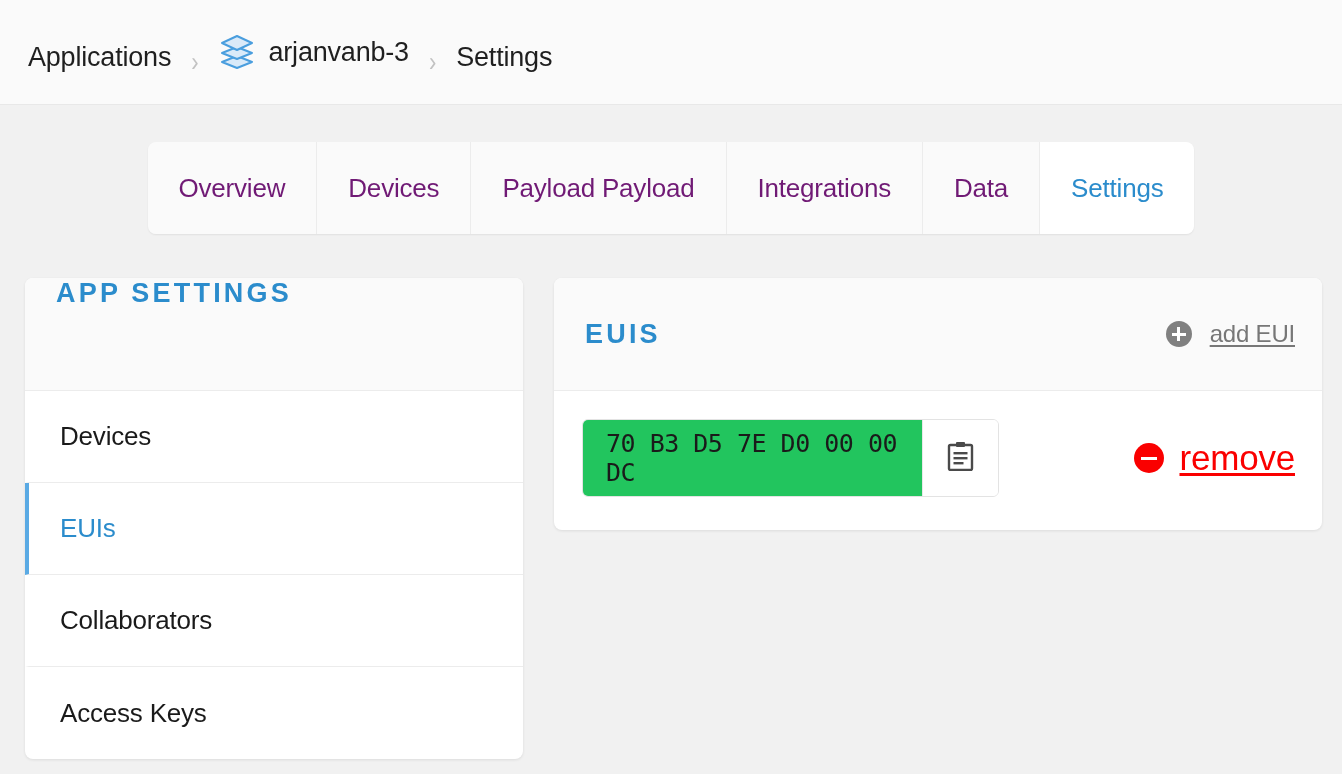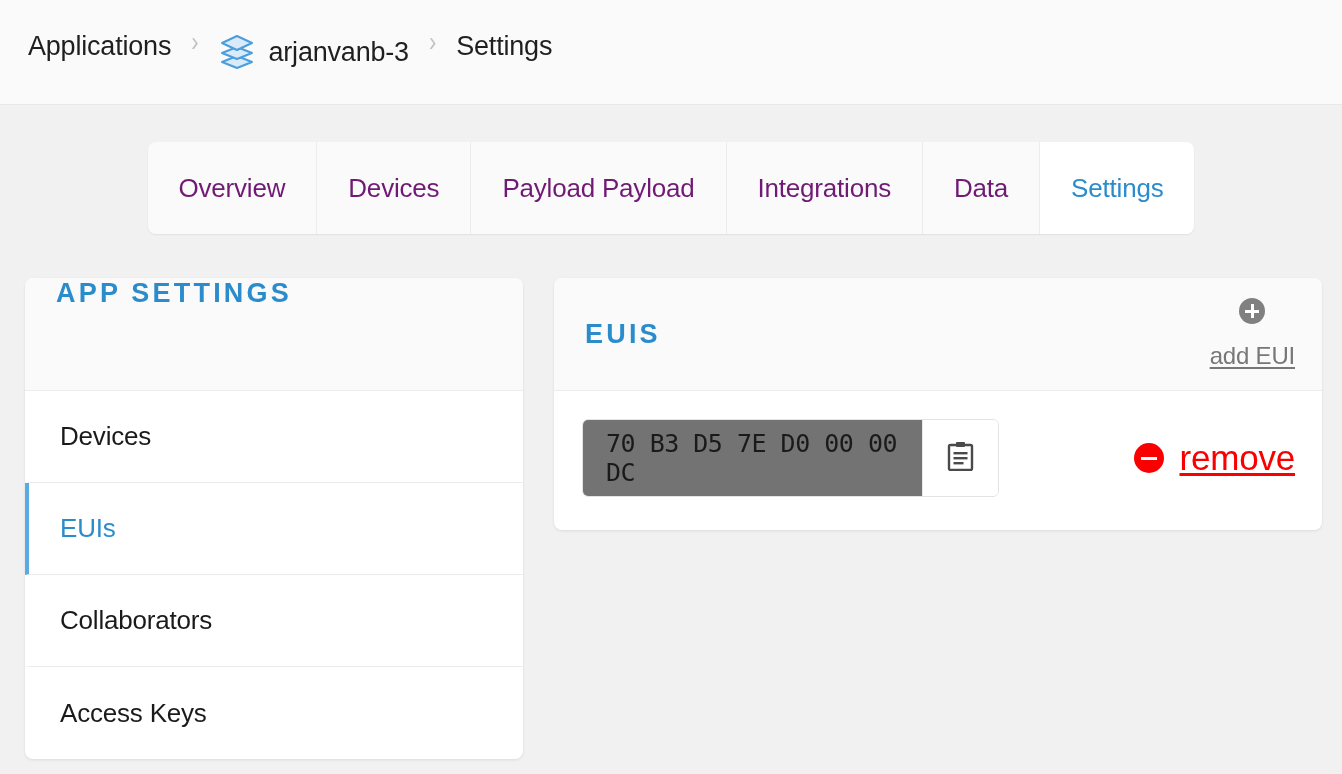--- a/index.html
+++ b/index.html
@@ -22,21 +22,21 @@
     height: 105px;
     background: #fafafa;
     border-bottom: 1px solid #e8e8e8;
     display: flex;
     align-items: center;
     padding-left: 28px;
   }
 
   .breadcrumb {
     display: flex;
-    align-items: flex-start;
+    align-items: flex-end;
     gap: 0;
   }
 
   .crumb {
     font-size: 27px;
     color: #1f1f1f;
     letter-spacing: -0.2px;
     white-space: nowrap;
   }
 
@@ -173,21 +173,20 @@
     font-weight: bold;
     font-size: 27px;
     letter-spacing: 3.2px;
   }
 
   .add-action {
     display: flex;
     align-items: center;
     gap: 18px;
     cursor: pointer;
-    flex-direction: column;
   }
 
   .plus-circle {
     width: 26px; height: 26px;
     border-radius: 50%;
     background: #808080;
     position: relative;
     flex-shrink: 0;
   }
   .plus-circle::before, .plus-circle::after {
@@ -220,21 +219,21 @@
     display: flex;
     border: 1px solid #e3e3e3;
     border-radius: 6px;
     overflow: hidden;
     height: 78px;
     width: 455px;
   }
 
   .eui-value {
     flex: 1;
-    background: #737373;
+    background: #22c55e;
     display: flex;
     align-items: center;
     padding-left: 23px;
     font-family: "DejaVu Sans Mono", monospace;
     font-size: 25px;
     letter-spacing: -0.5px;
     color: #1a1a1a;
     border-right: 1px solid #e8e8e8;
     cursor: text;
   }

